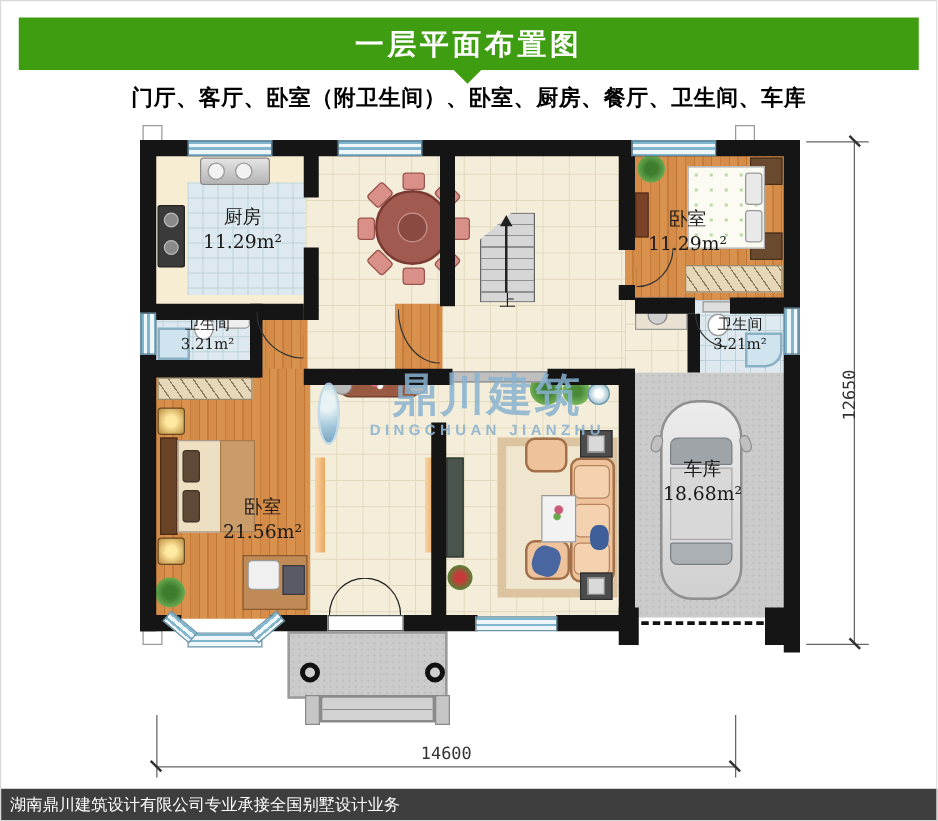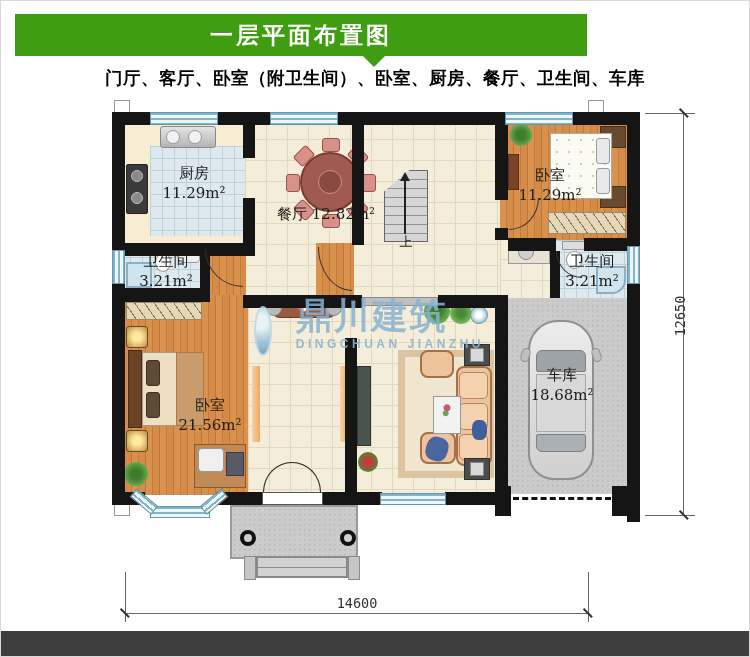--- a/index.html
+++ b/index.html
@@ -1,37 +1,37 @@
 <!DOCTYPE html>
 <html><head>
 <meta charset="utf-8">
 <style>
   html,body{margin:0;padding:0;}
   body{width:750px;height:657px;position:relative;background:#fff;font-family:"Liberation Sans",sans-serif;overflow:hidden;}
   .frame{position:absolute;inset:0;border:1px solid #d9d9d9;pointer-events:none;z-index:60;}
   
-  .banner{position:absolute;left:15px;top:14px;width:572px;height:42px;background:#3f9d11;z-index:50;}
+  .banner{position:absolute;left:15px;top:14px;width:720px;height:42px;background:#3f9d11;z-index:50;}
   .banner .t{color:#fff;font-size:23px;font-weight:bold;letter-spacing:3px;text-align:center;line-height:42px;}
   .banner-tri{position:absolute;left:363px;top:56px;width:0;height:0;border-left:11px solid transparent;border-right:11px solid transparent;border-top:11px solid #3f9d11;z-index:50;}
   .subtitle{position:absolute;left:0;top:66px;width:750px;text-align:center;font-size:17.5px;font-weight:bold;color:#000;letter-spacing:.5px;z-index:50;}
   
   .abs{position:absolute;box-sizing:border-box;}
   .floor{z-index:10;}
   .furn{z-index:20;}
   .wall{background:#151515;z-index:30;}
   .win{z-index:31;border:1px solid #6b94a8;background:repeating-linear-gradient(180deg,#7fb6cd 0 2px,#eef6fa 2px 5px);}
   .win.v{background:repeating-linear-gradient(90deg,#7fb6cd 0 2px,#eef6fa 2px 5px);}
   .bay{z-index:33;}
   .arc{z-index:32;background:transparent;}
   .tile-cream{background-color:#f4edd9;background-image:linear-gradient(#e2d9bd 1px,transparent 1px),linear-gradient(90deg,#e2d9bd 1px,transparent 1px);background-size:21px 21px;}
   .tile-blue{background-color:#dde9ee;background-image:linear-gradient(#bcd2da 1px,transparent 1px),linear-gradient(90deg,#bcd2da 1px,transparent 1px);background-size:12px 12px;}
   .wood{background:repeating-linear-gradient(90deg,#d9924e 0 6px,#c87c3c 6px 7px,#d58c48 7px 13px,#c17636 13px 14px);}
   .concrete{background-color:#cbcbcb;background-image:radial-gradient(#bdbdbd 1px,transparent 1px);background-size:5px 5px;}
   .room-label{position:absolute;font-family:"DejaVu Serif","Liberation Serif",serif;color:#1a1a1a;text-align:center;line-height:1.3;z-index:40;font-size:15px;}
-  .room-label.small{font-size:15px;}
+  .room-label.small{font-size:12px;}
   .chair{position:absolute;width:16px;height:12px;background:#d89088;border:1px solid #9a524a;border-radius:3px;}
   .marker{background:#fff;border:1.5px solid #999;z-index:29;}
   
   .wm{position:absolute;left:254px;top:298px;width:230px;height:64px;z-index:45;pointer-events:none;display:flex;align-items:flex-start;}
   .wm-globe{width:46px;height:46px;border-radius:50%;margin-top:8px;background:radial-gradient(circle at 35% 30%,#e8f4fa 0 20%,#9cc6de 55%,#5f97bd 100%);opacity:.85;border:2px solid #bcd8e8;}
   .wm-cn{font-size:36px;font-weight:bold;color:rgba(135,178,208,.85);letter-spacing:2px;line-height:1;white-space:nowrap;}
   .wm-en{font-size:12px;font-weight:bold;color:rgba(140,178,205,.9);letter-spacing:3.5px;margin-top:3px;white-space:nowrap;}
   
   .dim-line{background:#666;z-index:40;}
   .dim-tick{width:12px;height:1.5px;background:#333;z-index:40;transform:rotate(45deg);}
@@ -212,24 +212,20 @@
   <div class="abs furn" style="left:536px;top:350px;width:50px;height:22px;background:#9fa4a8;border:1px solid #7a7f83;border-radius:6px 6px 2px 2px;z-index:21;"></div>
   <div class="abs furn" style="left:536px;top:374px;width:50px;height:58px;background:#d8d8d8;border:1px solid #a8a8a8;z-index:21;"></div>
   <div class="abs furn" style="left:536px;top:434px;width:50px;height:18px;background:#aab0b4;border:1px solid #7a7f83;border-radius:2px 2px 6px 6px;z-index:21;"></div>
   <div class="abs furn" style="left:521px;top:348px;width:9px;height:14px;background:#c0c0c0;border:1px solid #8f8f8f;border-radius:40%;transform:rotate(18deg);z-index:21;"></div>
   <div class="abs furn" style="left:592px;top:348px;width:9px;height:14px;background:#c0c0c0;border:1px solid #8f8f8f;border-radius:40%;transform:rotate(-18deg);z-index:21;"></div>
 
   <div class="room-label" style="left:152px;top:164px;width:84px;">
     <div>厨房</div>
     <div>11.29m²</div>
   </div>
-  <div class="room-label" style="left:262px;top:205px;width:128px;white-space:nowrap;">
-    <span>餐厅</span>
-    <span>12.82m²</span>
-  </div>
   <div class="room-label small" style="left:128px;top:252px;width:76px;">
     <div>卫生间</div>
     <div>3.21m²</div>
   </div>
   <div class="room-label" style="left:508px;top:166px;width:84px;">
     <div>卧室</div>
     <div>11.29m²</div>
   </div>
   <div class="room-label small" style="left:556px;top:252px;width:72px;">
     <div>卫生间</div>
@@ -239,21 +235,21 @@
     <div>卧室</div>
     <div>21.56m²</div>
   </div>
   <div class="room-label" style="left:528px;top:366px;width:68px;">
     <div>车库</div>
     <div>18.68m²</div>
   </div>
 
   <div class="wm">
     <div class="wm-globe"></div>
-    <div style="margin-left:24px;">
+    <div style="margin-left:24px;text-align:center;">
       <div class="wm-cn">鼎川建筑</div>
       <div class="wm-en">DINGCHUAN JIANZHU</div>
     </div>
   </div>
 
   <div class="abs dim-line" style="left:645px;top:113px;width:50px;height:1px;"></div>
   <div class="abs dim-line" style="left:645px;top:515px;width:50px;height:1px;"></div>
   <div class="abs dim-line" style="left:683px;top:113px;width:1px;height:403px;"></div>
   <div class="abs dim-tick" style="left:678px;top:112px;"></div>
   <div class="abs dim-tick" style="left:678px;top:514px;"></div>
@@ -262,13 +258,14 @@
   <div class="abs dim-line" style="left:125px;top:572px;width:1px;height:50px;"></div>
   <div class="abs dim-line" style="left:588px;top:572px;width:1px;height:50px;"></div>
   <div class="abs dim-line" style="left:125px;top:613px;width:464px;height:1px;"></div>
   <div class="abs dim-tick" style="left:119px;top:612px;"></div>
   <div class="abs dim-tick" style="left:582px;top:612px;"></div>
   <div class="abs dim-text" style="left:327px;top:595px;width:60px;"><span>14600</span></div>
 
 </div>
 
 <div class="footer">
+  <span>湖南鼎川建筑设计有限公司专业承接全国别墅设计业务</span>
 </div>
 
 </body></html>

